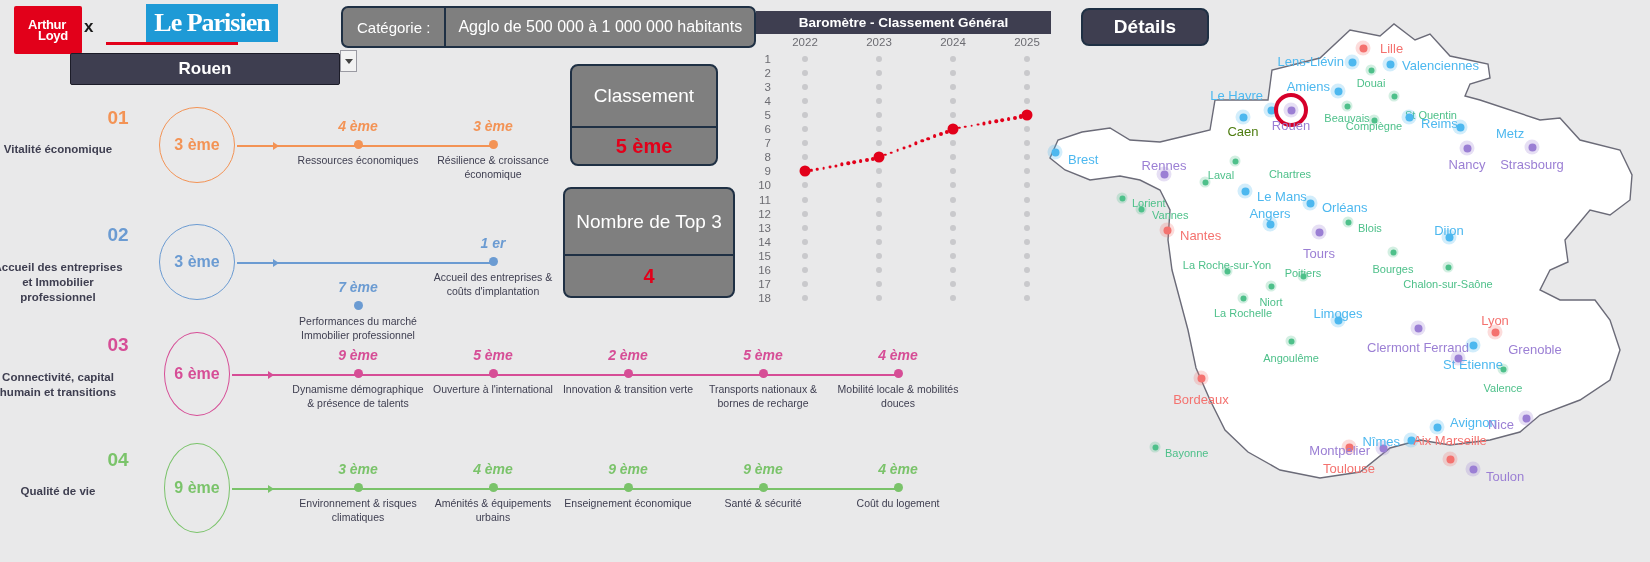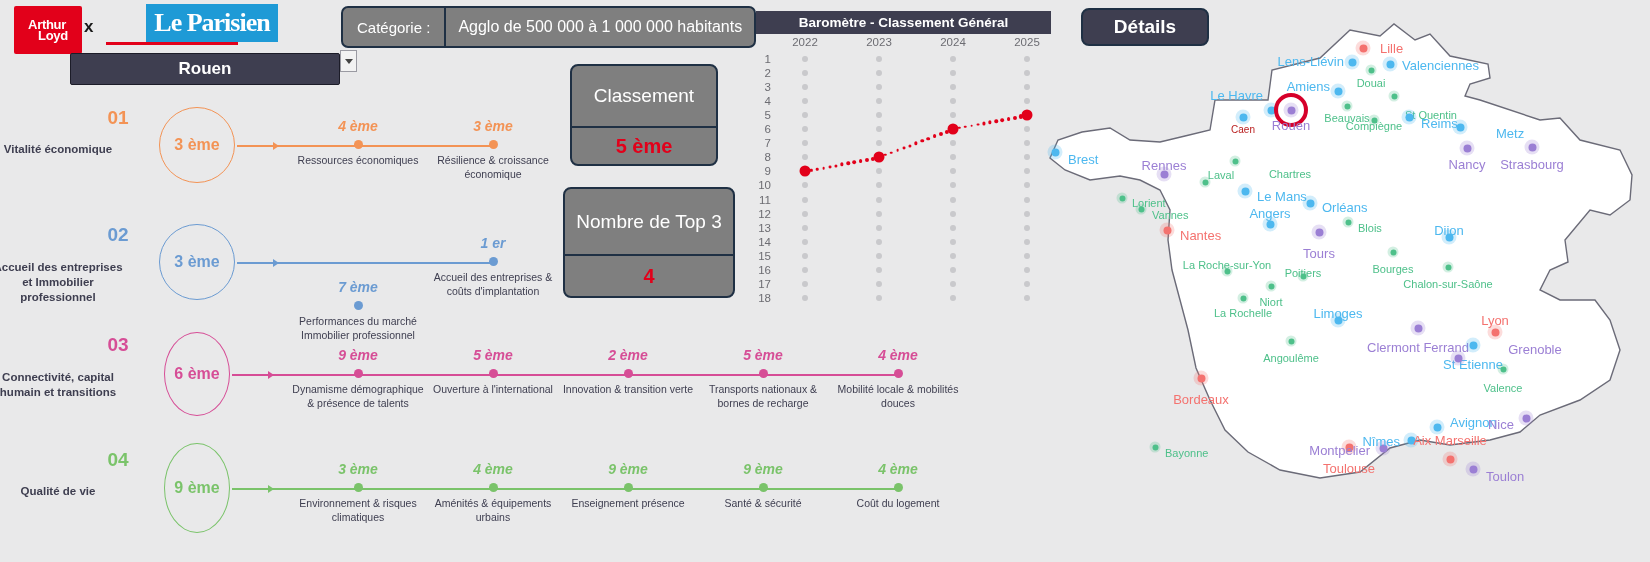--- a/index.html
+++ b/index.html
@@ -364,21 +364,21 @@
           <div class="s-lab">Environnement &amp; risques climatiques</div>
         </div>
         <div class="sub" style="left: 493px; top: 461px;">
           <div class="s-rank" style="color: rgb(122, 195, 106);">4 ème</div>
           <div class="s-dot" style="background: rgb(122, 195, 106);"></div>
           <div class="s-lab">Aménités &amp; équipements urbains</div>
         </div>
         <div class="sub" style="left: 628px; top: 461px;">
           <div class="s-rank" style="color: rgb(122, 195, 106);">9 ème</div>
           <div class="s-dot" style="background: rgb(122, 195, 106);"></div>
-          <div class="s-lab">Enseignement présence</div>
+          <div class="s-lab">Enseignement économique</div>
         </div>
         <div class="sub" style="left: 763px; top: 461px;">
           <div class="s-rank" style="color: rgb(122, 195, 106);">9 ème</div>
           <div class="s-dot" style="background: rgb(122, 195, 106);"></div>
           <div class="s-lab">Santé &amp; sécurité</div>
         </div>
         <div class="sub" style="left: 898px; top: 461px;">
           <div class="s-rank" style="color: rgb(122, 195, 106);">4 ème</div>
           <div class="s-dot" style="background: rgb(122, 195, 106);"></div>
           <div class="s-lab">Coût du logement</div>
@@ -469,21 +469,21 @@
         <div class="halo" style="width: 15px; height: 15px; background: rgba(77, 184, 239, 0.25);">
           <div class="core" style="width: 8px; height: 8px; background: rgb(77, 184, 239);"></div>
         </div>
       </div>
       <div class="clabel" style="color: rgb(77, 184, 239); top: 126px; left: 476px; font-size: 13px;">Metz</div>
       <div class="city" style="left: 223px; top: 117px;">
         <div class="halo" style="width: 15px; height: 15px; background: rgba(77, 184, 239, 0.25);">
           <div class="core" style="width: 8px; height: 8px; background: rgb(77, 184, 239);"></div>
         </div>
       </div>
-      <div class="clabel" style="color: #b91c1c; top: 124px; left: 223px; transform: translateX(-50%); font-size: 10px;">Caen</div>
+      <div class="clabel" style="color: #4d7c0f; top: 124px; left: 223px; transform: translateX(-50%); font-size: 13px;">Caen</div>
       <div class="city" style="left: 447px; top: 148px;">
         <div class="halo" style="width: 15px; height: 15px; background: rgba(155, 127, 212, 0.25);">
           <div class="core" style="width: 8px; height: 8px; background: rgb(155, 127, 212);"></div>
         </div>
       </div>
       <div class="clabel" style="color: rgb(155, 127, 212); top: 157px; left: 447px; transform: translateX(-50%); font-size: 13px;">Nancy</div>
       <div class="city" style="left: 512px; top: 147px;">
         <div class="halo" style="width: 15px; height: 15px; background: rgba(155, 127, 212, 0.25);">
           <div class="core" style="width: 8px; height: 8px; background: rgb(155, 127, 212);"></div>
         </div>

